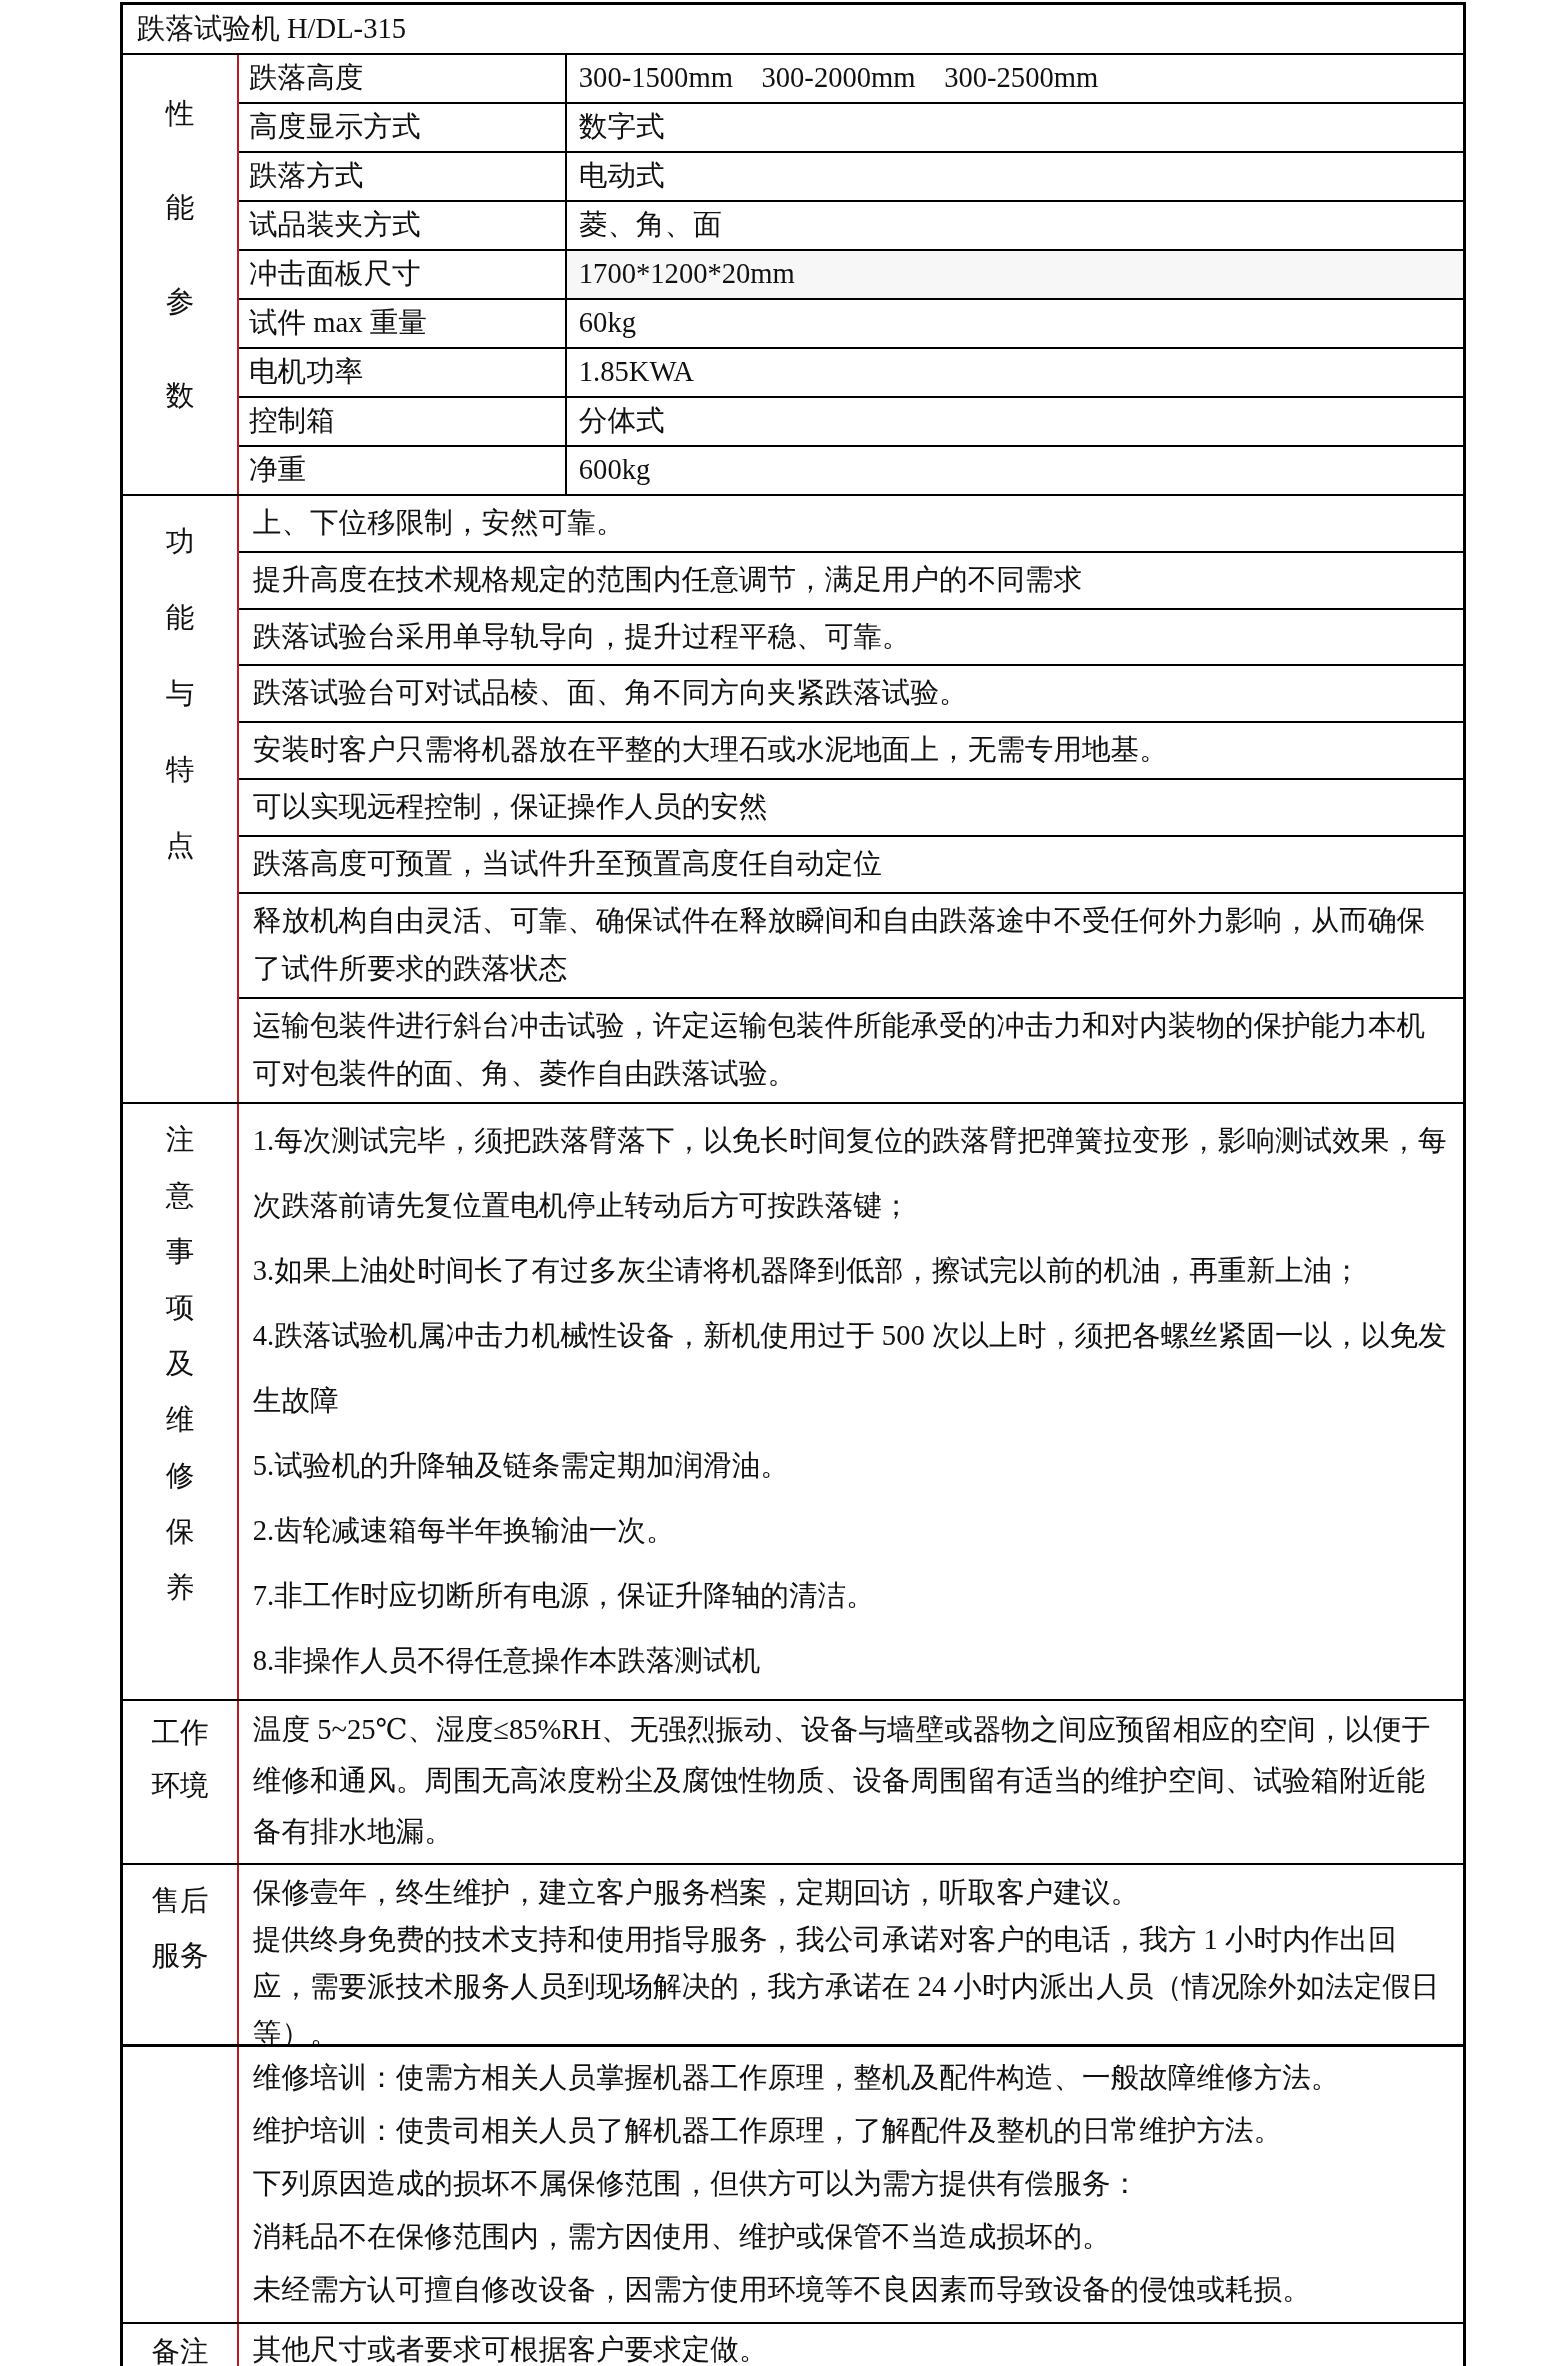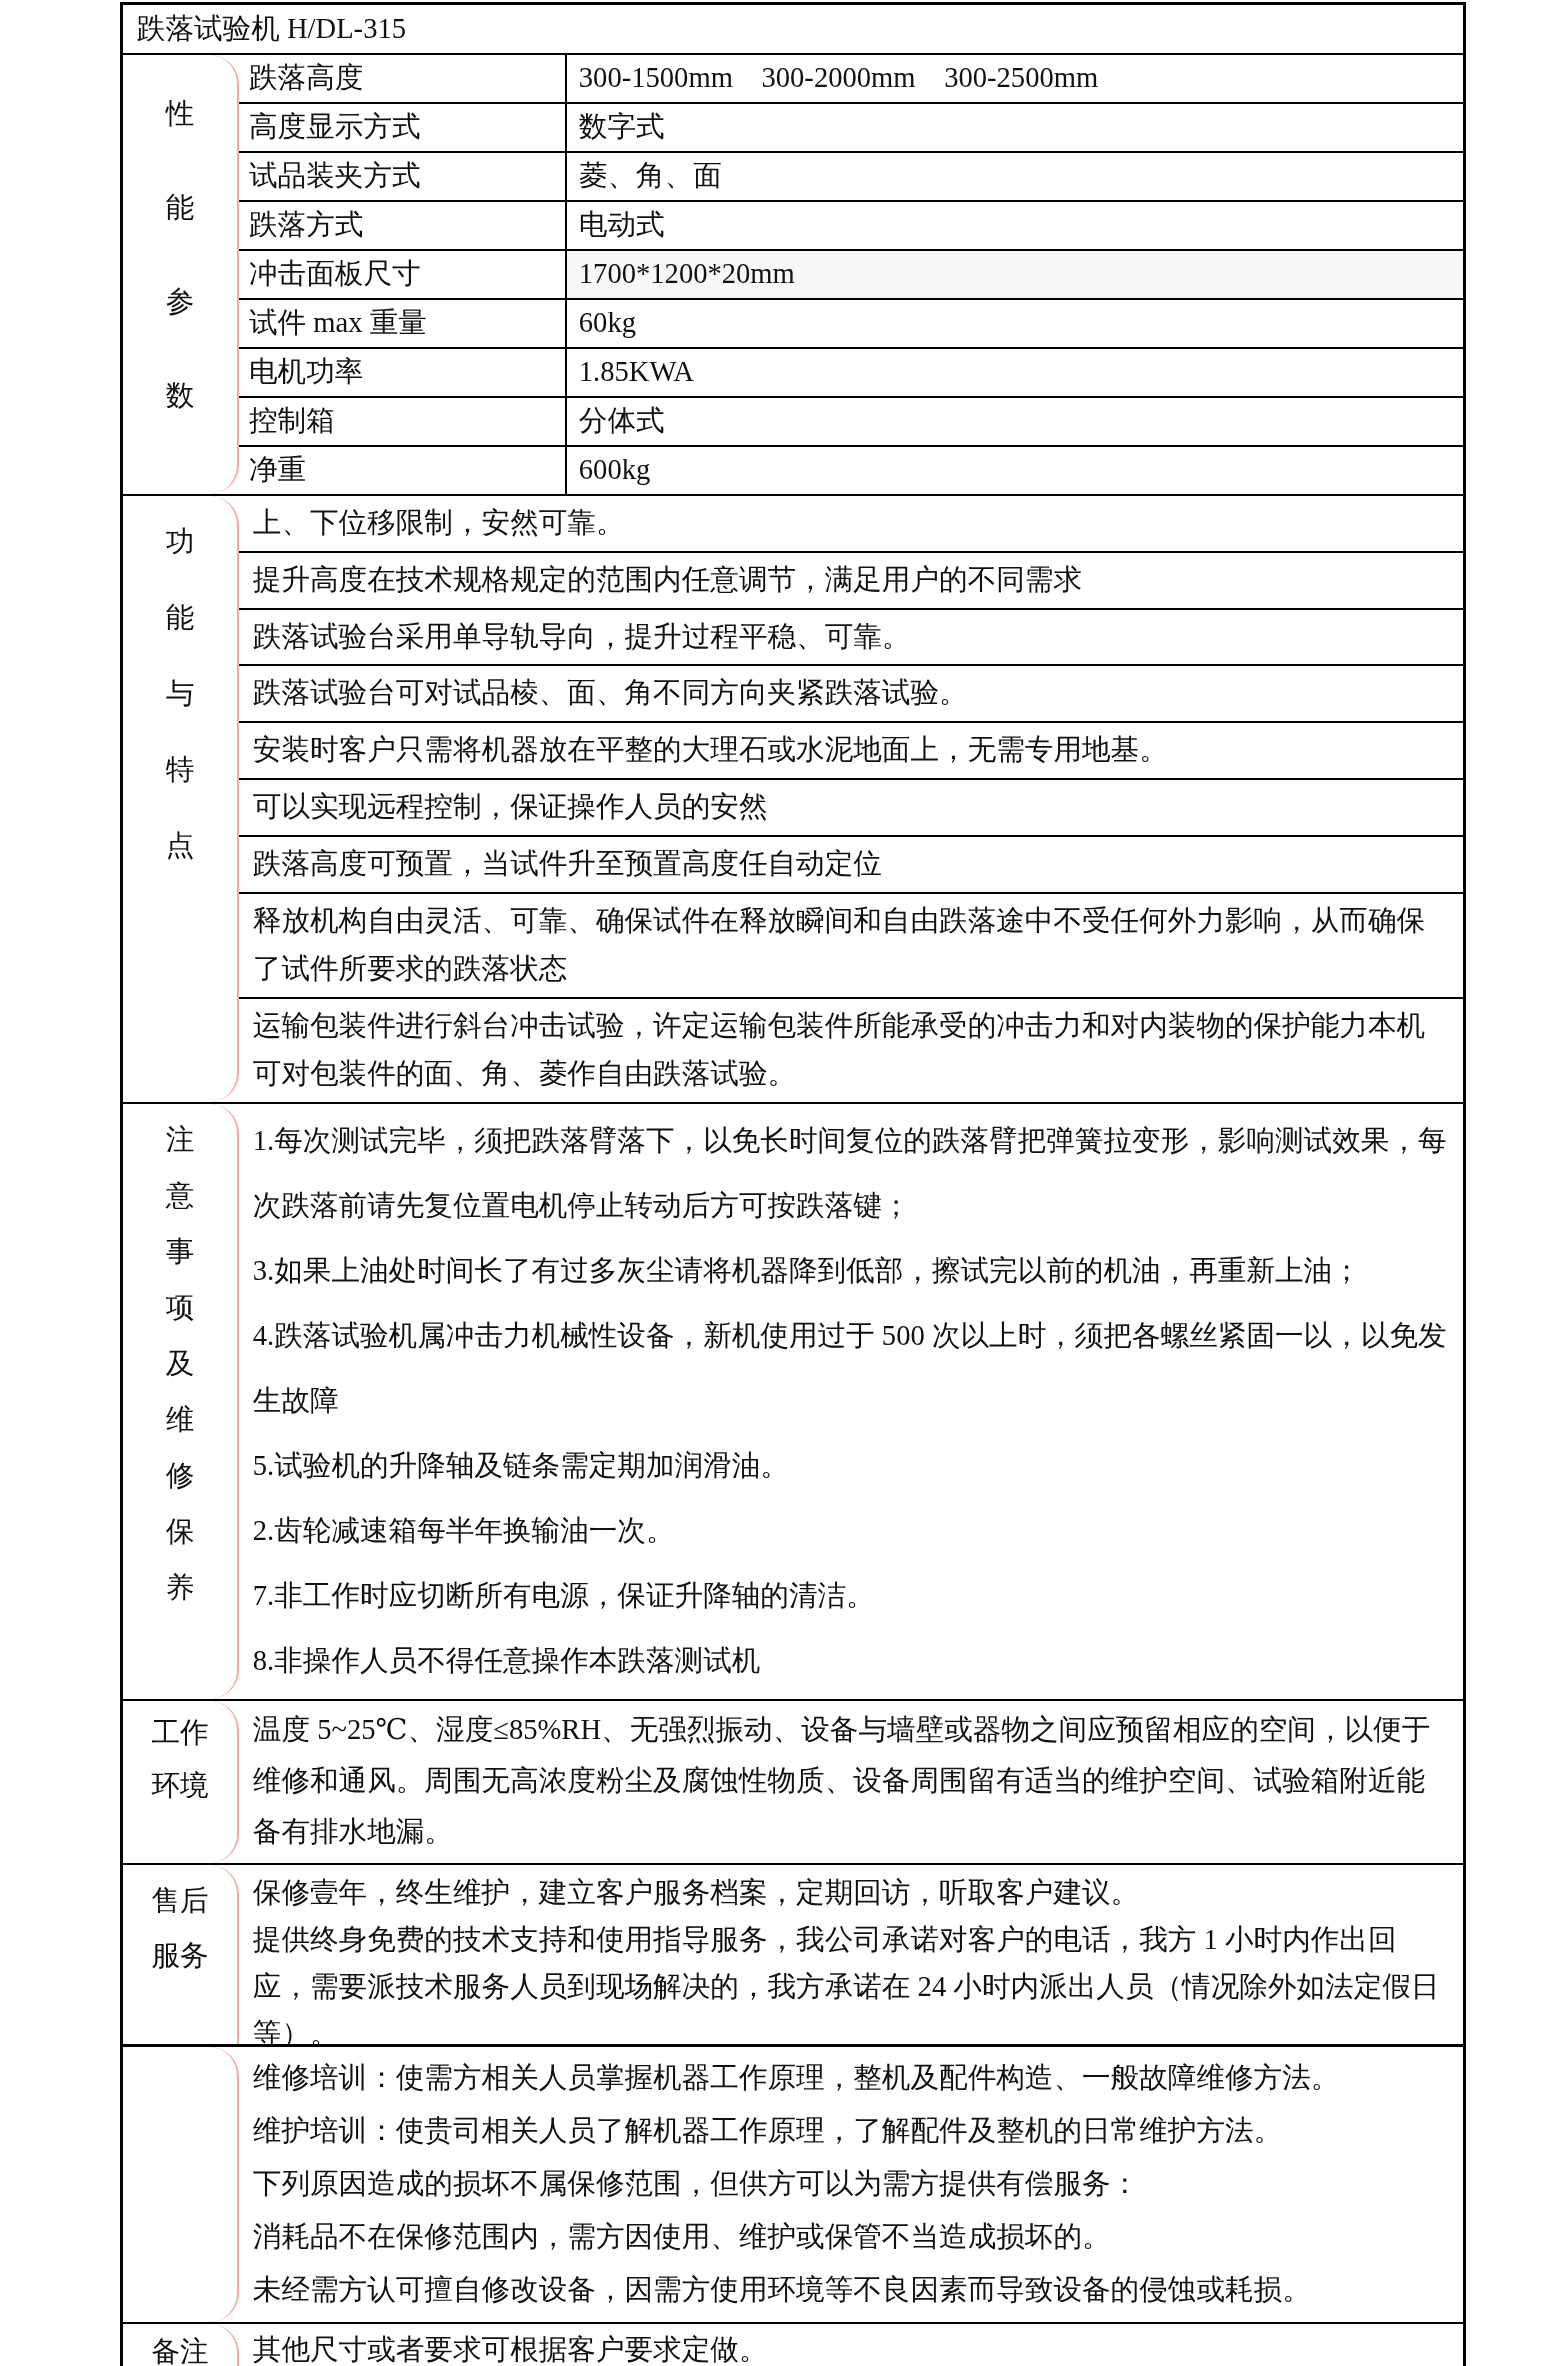--- a/index.html
+++ b/index.html
@@ -21,24 +21,23 @@
   #table1 { top: 2px; }
   #table2 { top: 2044px; }
 
   .title-row { padding: 5.9px 13.8px 6.9px; line-height: 35px; }
 
   .section { display: flex; border-top: 2px solid #000; }
   .doc-table > :first-child { border-top: none; }
 
   .label-cell {
     width: 116px; flex: 0 0 116px;
-    border-right: 2px solid #fca5a5;
+    border-right: 2px solid #b91c1c;
     text-align: center;
     word-break: break-all;
-    border-radius: 29px;
   }
   .label-inner { margin: 0 auto; }
   .lbl-perf    { width: 31.5px; line-height: 94px; padding-top: 11.8px; }
   .lbl-feat    { width: 31.5px; line-height: 76px; padding-top: 8px; }
   .lbl-notice  { width: 31.5px; line-height: 56px; padding-top: 7.9px; }
   .lbl-env     { width: 65px; line-height: 53px; padding-top: 5.9px; }
   .lbl-service { width: 65px; line-height: 55px; padding-top: 7.9px; }
   .lbl-remark  { width: 69px; line-height: 43px; padding-top: 5.9px; }
 
   .section-body { flex: 1 1 auto; min-width: 0; }
@@ -93,26 +92,26 @@
     <div class="section-body">
       <div class="prow">
         <div class="pname">跌落高度</div>
         <div class="pvalue">300-1500mm    300-2000mm    300-2500mm</div>
       </div>
       <div class="prow">
         <div class="pname">高度显示方式</div>
         <div class="pvalue">数字式</div>
       </div>
       <div class="prow">
+        <div class="pname">跌落方式</div>
+        <div class="pvalue">电动式</div>
+      </div>
+      <div class="prow">
         <div class="pname">试品装夹方式</div>
         <div class="pvalue">菱、角、面</div>
-      </div>
-      <div class="prow">
-        <div class="pname">跌落方式</div>
-        <div class="pvalue">电动式</div>
       </div>
       <div class="prow">
         <div class="pname">冲击面板尺寸</div>
         <div class="pvalue hl">1700*1200*20mm</div>
       </div>
       <div class="prow">
         <div class="pname">试件 max 重量</div>
         <div class="pvalue">60kg</div>
       </div>
       <div class="prow">

